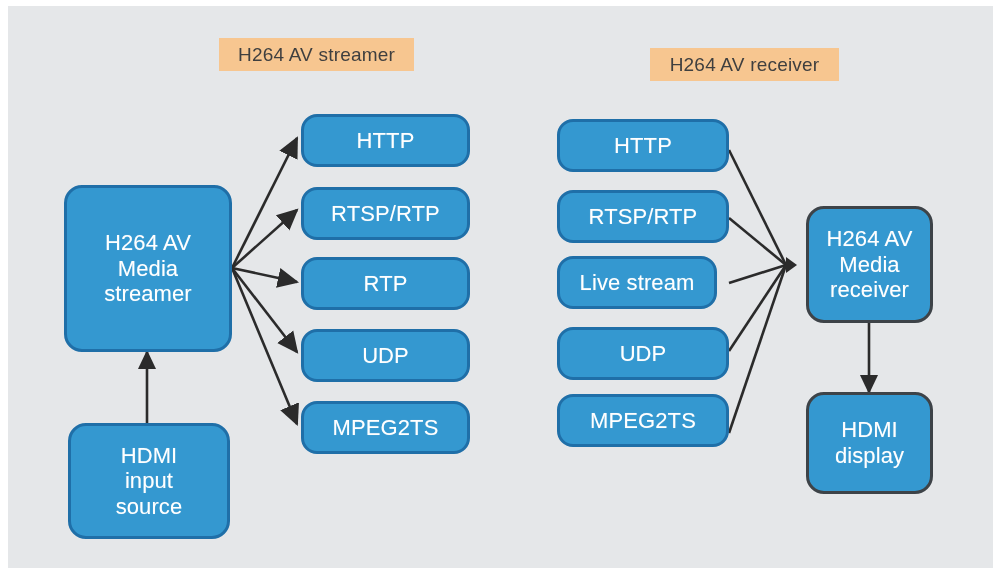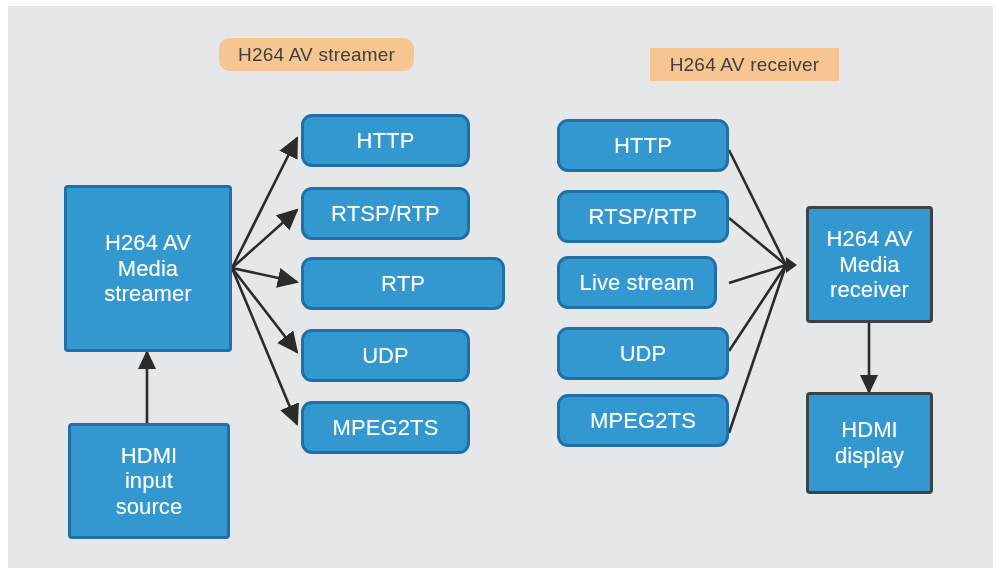--- a/index.html
+++ b/index.html
@@ -45,25 +45,25 @@
     color: #ffffff;
     display: flex;
     align-items: center;
     justify-content: center;
     text-align: center;
     line-height: 1.16;
     letter-spacing: 0.1px;
     text-shadow: 0 0 1px rgba(255,255,255,0.35);
   }
   .node.big {
-    border-radius: 4px;
+    border-radius: 18px;
     font-size: 22px;
   }
   .node.proto {
-    border-radius: 11px;
+    border-radius: 16px;
     font-size: 22px;
   }
   .node.dark-edge {
     border-color: #3d4348;
   }
   .node .lbl {
     display: block;
     padding: 0 6px;
     white-space: pre-line;
   }
@@ -115,21 +115,21 @@
     </g>
 
     <g stroke="#2b2b2b" stroke-width="2.6" fill="none">
 
       <line x1="147" y1="423" x2="147" y2="352" marker-end="url(#ah2)"></line>
 
       <line x1="869" y1="323" x2="869" y2="392" marker-end="url(#ah2)"></line>
     </g>
   </svg>
 
-  <div class="tag" style="left:219px; top:38px; width:195px; height:33px;border-radius:11px;">
+  <div class="tag" style="left:219px; top:38px; width:195px; height:33px;">
     <span>H264 AV streamer</span>
   </div>
   <div class="tag" style="left:650px; top:48px; width:189px; height:33px;text-align:center;">
     <span>H264 AV receiver</span>
   </div>
 
   <div class="node big" style="left:64px; top:185px; width:168px; height:167px;">
     <span class="lbl">H264 AV
 Media
 streamer</span>
@@ -140,21 +140,21 @@
 input
 source</span>
   </div>
 
   <div class="node proto" style="left:301px; top:114px; width:169px; height:53px;">
     <span class="lbl">HTTP</span>
   </div>
   <div class="node proto" style="left:301px; top:187px; width:169px; height:53px;">
     <span class="lbl">RTSP/RTP</span>
   </div>
-  <div class="node proto" style="left:301px; top:257px; width:204px; height:53px;">
+  <div class="node proto" style="left:301px; top:257px; width:169px; height:53px;">
     <span class="lbl">RTP</span>
   </div>
   <div class="node proto" style="left:301px; top:329px; width:169px; height:53px;">
     <span class="lbl">UDP</span>
   </div>
   <div class="node proto" style="left:301px; top:401px; width:169px; height:53px;">
     <span class="lbl">MPEG2TS</span>
   </div>
 
   <div class="node proto" style="left:557px; top:119px; width:172px; height:53px;">

